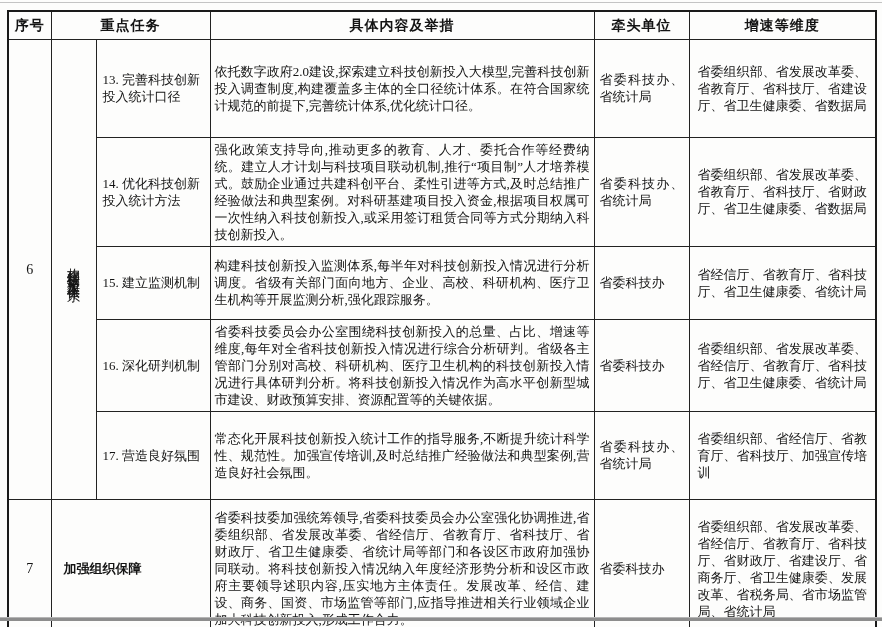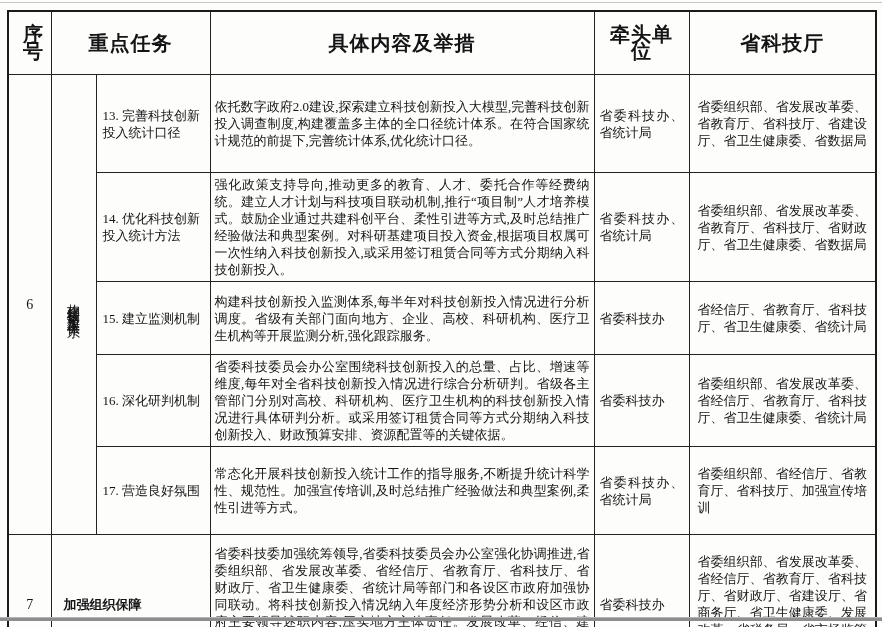--- a/index.html
+++ b/index.html
@@ -14,21 +14,21 @@
     border-collapse:collapse;table-layout:fixed;
     border:2px solid #1a1a1a;
   }
   .plan th,.plan td{
     border:1px solid #222;vertical-align:middle;
     font-size:13px;line-height:17px;color:#141414;
     padding:3px 7px;overflow:hidden;
   }
   .plan th{
     font-family:"Liberation Sans","DejaVu Sans",sans-serif;
-    font-weight:bold;font-size:20px;text-align:center;padding:14px;
+    font-weight:bold;font-size:14px;text-align:center;padding:3px;
     letter-spacing:1px;
   }
   tr.rh{height:28px}
   tr.r13{height:98px}
   tr.r14{height:109px}
   tr.r15{height:73px}
   tr.r16{height:91px}
   tr.r17{height:69px}
   tr.r7{height:135px}
   td.num{text-align:center;font-size:14px;padding:0;}
@@ -58,21 +58,21 @@
       <col style="width:95px">
       <col style="width:187px">
     </colgroup>
 
     <tbody>
         <tr class="rh">
       <th>序号</th>
       <th colspan="2">重点任务</th>
       <th>具体内容及举措</th>
       <th>牵头单位</th>
-      <th>省科技厅</th>
+      <th>增速等维度</th>
     </tr>
 
     <tr class="r13">
       <td class="num" rowspan="5">6</td>
       <td class="cat" rowspan="5">
         <div class="vtext">构建科技创新投入工作体系</div>
       </td>
       <td class="task">13. 完善科技创新投入统计口径</td>
       <td class="content">依托数字政府2.0建设,探索建立科技创新投入大模型,完善科技创新投入调查制度,构建覆盖多主体的全口径统计体系。在符合国家统计规范的前提下,完善统计体系,优化统计口径。</td>
       <td class="lead">省委科技办、省统计局</td>
@@ -88,28 +88,28 @@
 
     <tr class="r15">
       <td class="task">15. 建立监测机制</td>
       <td class="content">构建科技创新投入监测体系,每半年对科技创新投入情况进行分析调度。省级有关部门面向地方、企业、高校、科研机构、医疗卫生机构等开展监测分析,强化跟踪服务。</td>
       <td class="lead">省委科技办</td>
       <td class="collab">省经信厅、省教育厅、省科技厅、省卫生健康委、省统计局</td>
     </tr>
 
     <tr class="r16">
       <td class="task">16. 深化研判机制</td>
-      <td class="content">省委科技委员会办公室围绕科技创新投入的总量、占比、增速等维度,每年对全省科技创新投入情况进行综合分析研判。省级各主管部门分别对高校、科研机构、医疗卫生机构的科技创新投入情况进行具体研判分析。或采用签订租赁合同等方式分期纳入科技创新投入、财政预算安排、资源配置等的关键依据。</td>
+      <td class="content">省委科技委员会办公室围绕科技创新投入的总量、占比、增速等维度,每年对全省科技创新投入情况进行综合分析研判。省级各主管部门分别对高校、科研机构、医疗卫生机构的科技创新投入情况进行具体研判分析。将科技创新投入情况作为高水平创新型城市建设、财政预算安排、资源配置等的关键依据。</td>
       <td class="lead">省委科技办</td>
       <td class="collab">省委组织部、省发展改革委、省经信厅、省教育厅、省科技厅、省卫生健康委、省统计局</td>
     </tr>
 
     <tr class="r17">
       <td class="task">17. 营造良好氛围</td>
-      <td class="content">常态化开展科技创新投入统计工作的指导服务,不断提升统计科学性、规范性。加强宣传培训,及时总结推广经验做法和典型案例,柔性引进等方式。</td>
+      <td class="content">常态化开展科技创新投入统计工作的指导服务,不断提升统计科学性、规范性。加强宣传培训,及时总结推广经验做法和典型案例,营造良好社会氛围。</td>
       <td class="lead">省委科技办、省统计局</td>
       <td class="collab">省委组织部、省经信厅、省教育厅、省科技厅、加强宣传培训</td>
     </tr>
 
     <tr class="r7">
       <td class="num">7</td>
       <td class="task7" colspan="2">加强组织保障</td>
       <td class="content">省委科技委加强统筹领导,省委科技委员会办公室强化协调推进,省委组织部、省发展改革委、省经信厅、省教育厅、省科技厅、省财政厅、省卫生健康委、省统计局等部门和各设区市政府加强协同联动。将科技创新投入情况纳入年度经济形势分析和设区市政府主要领导述职内容,压实地方主体责任。发展改革、经信、建设、商务、国资、市场监管等部门,应指导推进相关行业领域企业加大科技创新投入,形成工作合力。</td>
       <td class="lead">省委科技办</td>
       <td class="collab">省委组织部、省发展改革委、省经信厅、省教育厅、省科技厅、省财政厅、省建设厅、省商务厅、省卫生健康委、发展改革、省税务局、省市场监管局、省统计局</td>

